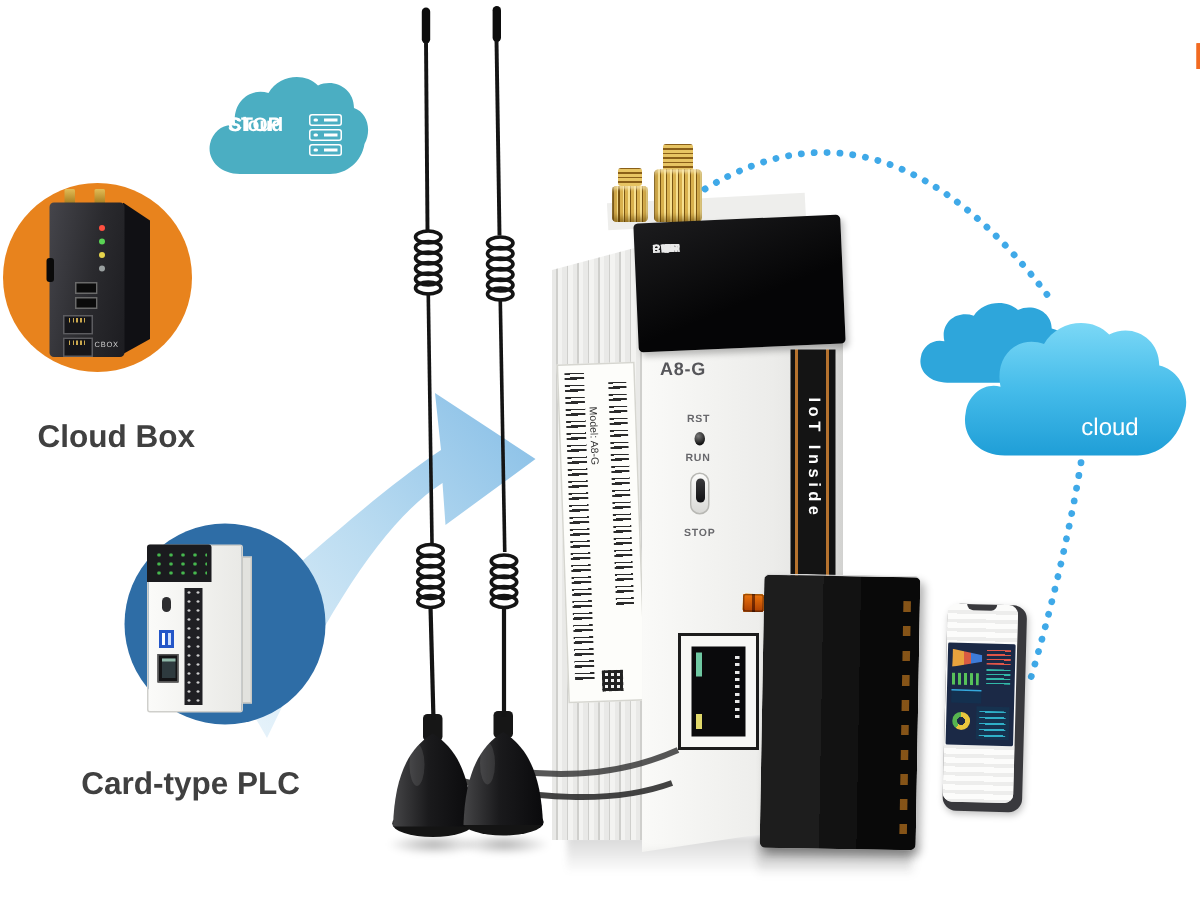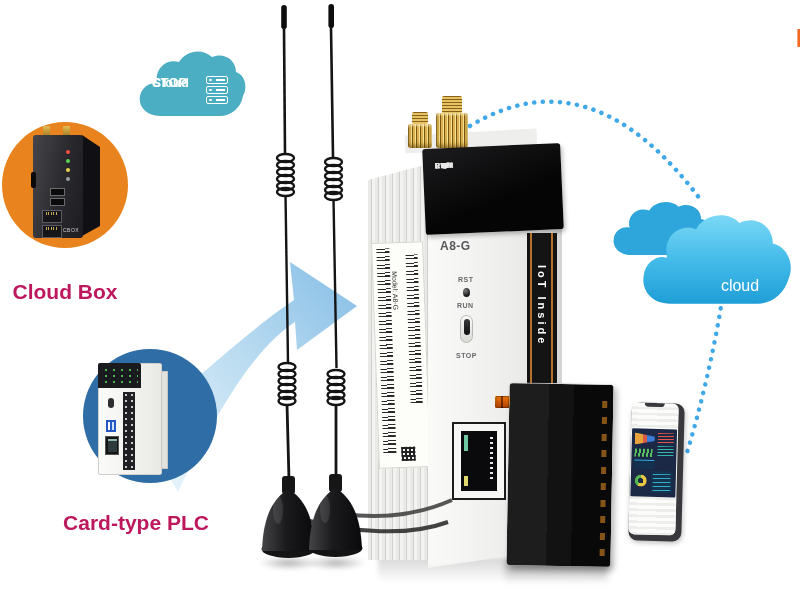--- a/index.html
+++ b/index.html
@@ -19,23 +19,23 @@
   .mqtt-text{left:16px;top:32px;color:#fff;font-weight:bold;font-size:13px;line-height:1.15;}
   .mqtt-text span{position:static;display:block;}
   .srv{left:70px;top:32px;width:24px;height:30px;}
   .srv-row{position:relative;width:22px;height:8px;border:1.5px solid #fff;border-radius:2px;margin-bottom:2px;}
   .srv-row:before{content:"";position:absolute;left:2px;top:1.5px;width:2.5px;height:2.5px;background:#fff;border-radius:50%;}
   .srv-row:after{content:"";position:absolute;right:2px;top:2px;width:9px;height:1.5px;background:#fff;}
 
   
   .circle-orange{left:2px;top:122px;width:126px;height:126px;border-radius:50%;background:#E8831D;z-index:2;}
   .circle-blue{left:83px;top:349px;width:134px;height:134px;border-radius:50%;background:#2E6DA6;z-index:2;}
-  .dev-label{font-size:21px;font-weight:600;color:#be185d;text-align:center;z-index:2;white-space:nowrap;}
+  .dev-label{font-size:21px;font-weight:600;color:#404040;text-align:right;z-index:2;white-space:nowrap;}
   .lbl-cloudbox{left:0px;top:280px;width:130px;}
-  .lbl-cardplc{left:56px;top:511px;width:160px;}
+  .lbl-cardplc{left:40px;top:511px;width:160px;}
 
   
   .cbox{left:33px;top:126px;width:72px;height:114px;z-index:2;}
   .cbox .nub{top:0;width:7px;height:10px;background:linear-gradient(180deg,#e3bc55,#a57b1e);border-radius:1px;}
   .cbox .nub.n1{left:10px;} .cbox .nub.n2{left:30px;}
   .cbox .face{left:0;top:9px;width:50px;height:103px;border-radius:3px;
       background:linear-gradient(100deg,#45454b,#2a2a2e 55%,#1d1d21);}
   .cbox .side{left:49px;top:9px;width:18px;height:101px;background:#101014;
       clip-path:polygon(0 0,100% 12px,100% calc(100% - 10px),0 100%);}
   .cbox .sim{left:-2px;top:46px;width:5px;height:16px;background:#0a0a0a;border-radius:2px;}

